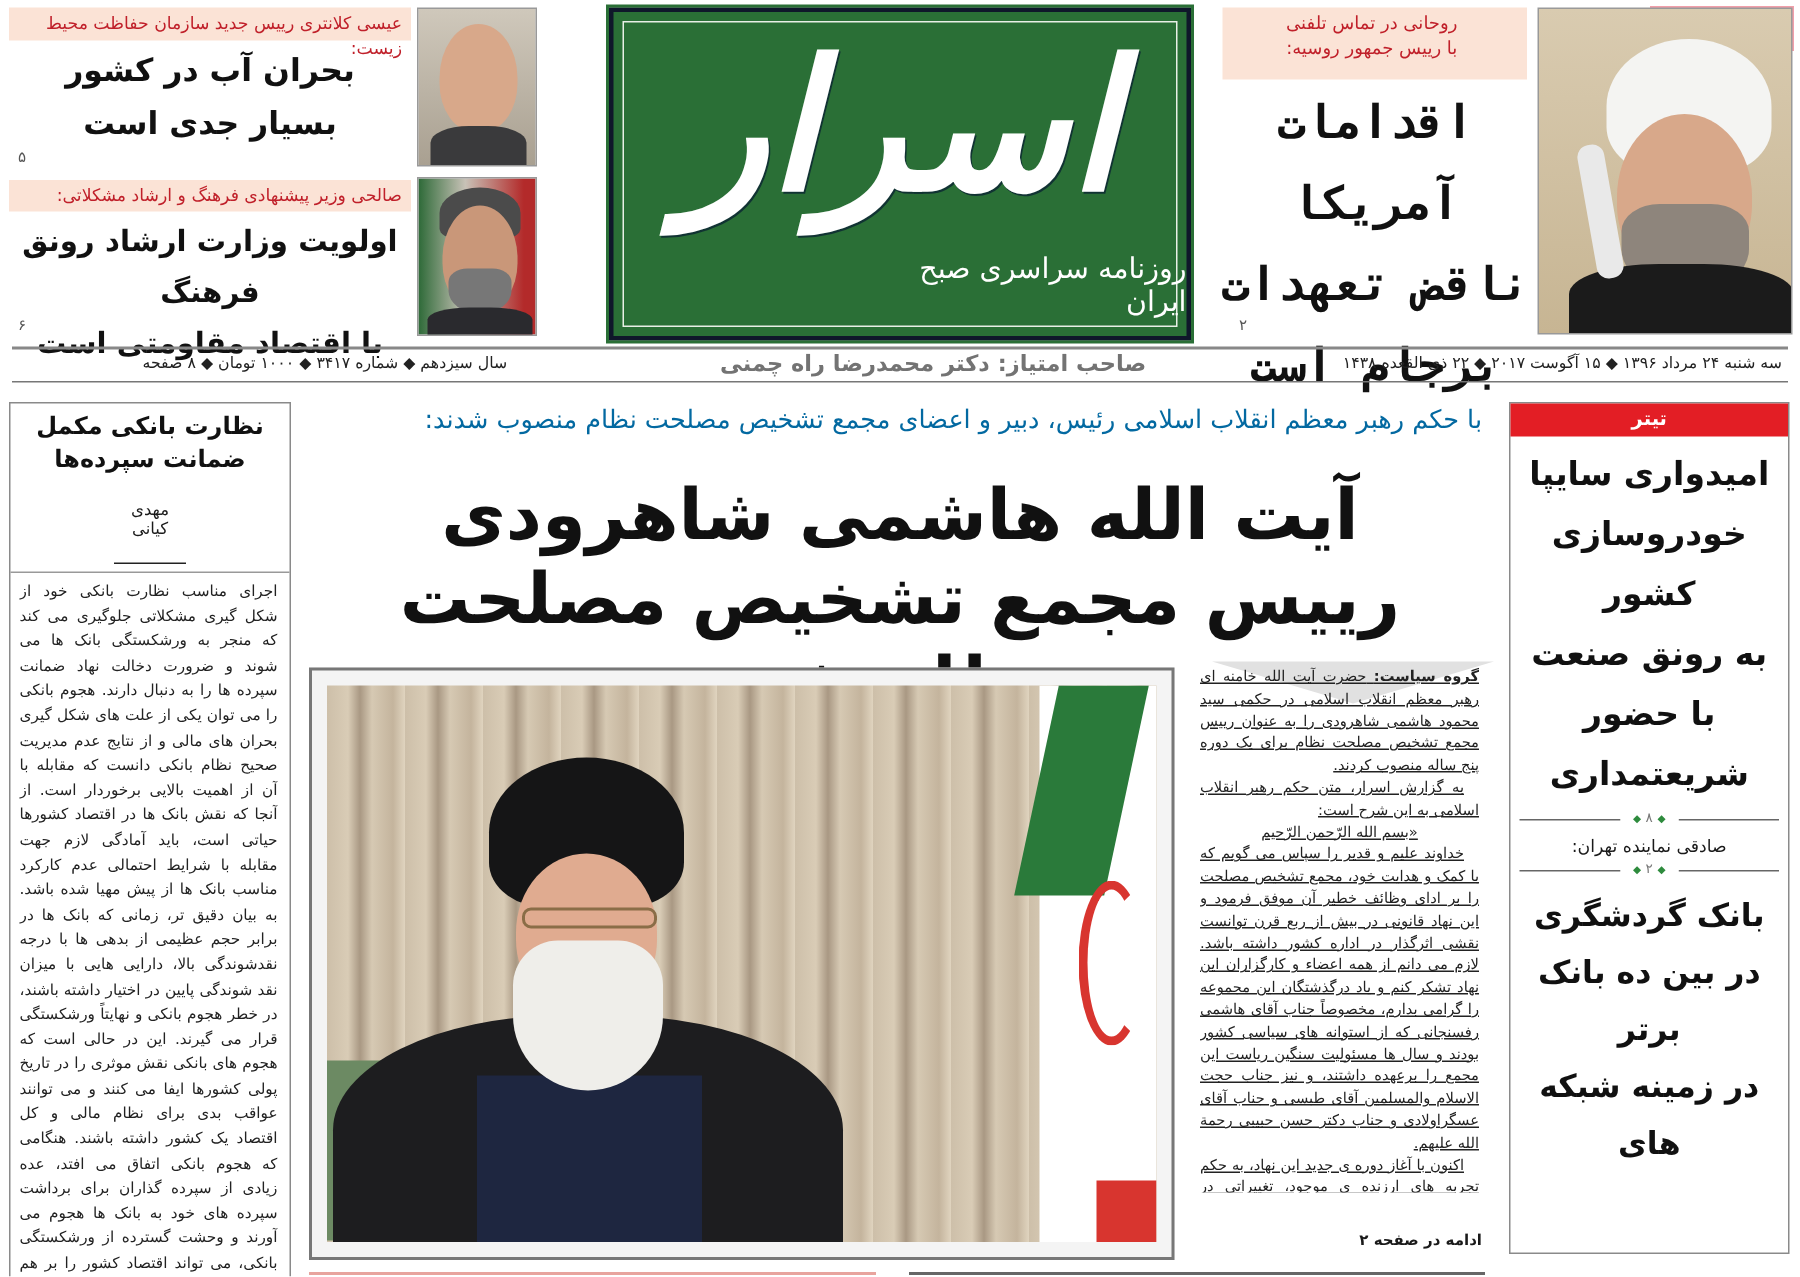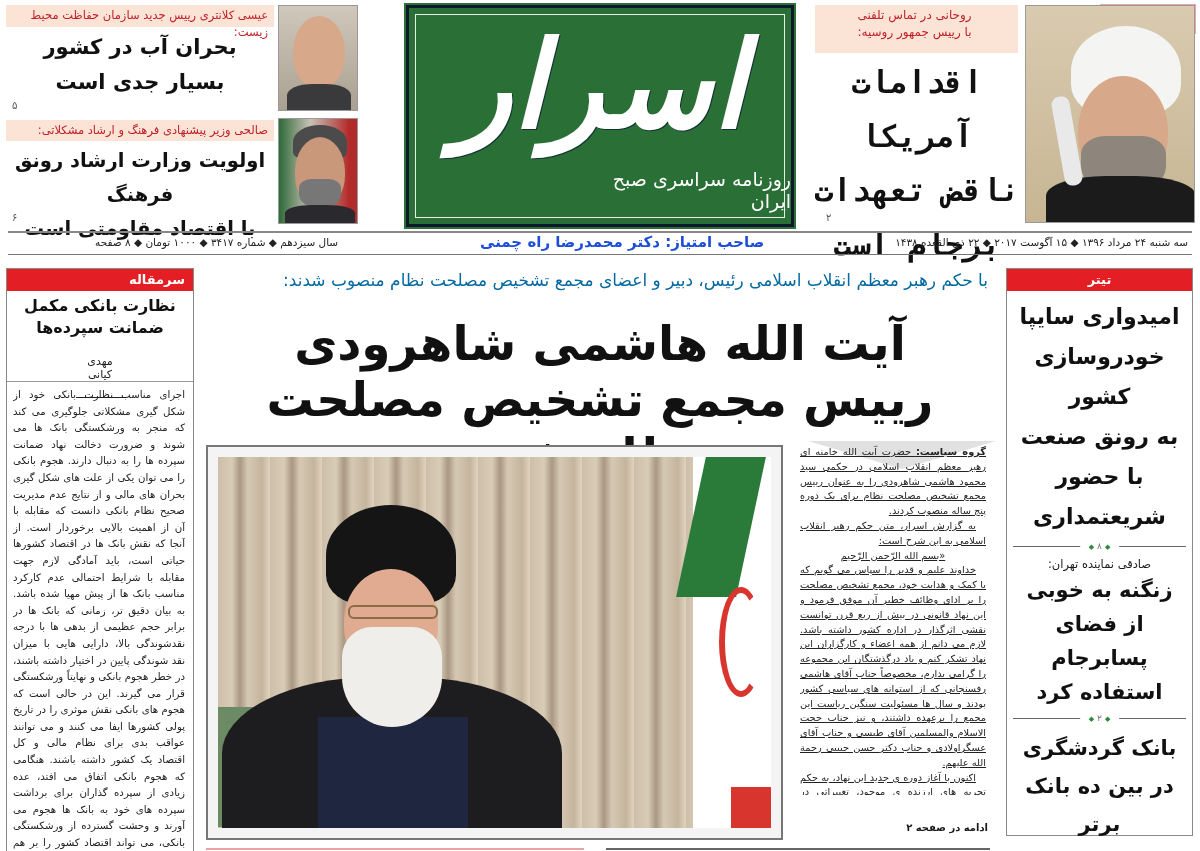--- a/index.html
+++ b/index.html
@@ -20,21 +20,21 @@
 
   
   .masthead { background: #2a6f36; border: 3px solid #0f172a; outline: 2px solid #2a6f36; }
   .masthead-inner { position: absolute; inset: 6px; border: 1.5px solid #e8efe6; }
   .mast-title { position: absolute; left: 0; right: 0; top: 2px; text-align: center; color: #fff; font-family: "DejaVu Serif", serif; font-size: 120px; font-style: italic; font-weight: bold; letter-spacing: 6px; line-height: 150px; text-shadow: 1px 1px 0 #133; }
   .mast-sub { position: absolute; left: 160px; top: 160px; color: #fff; font-size: 19px; }
 
   
   .strip-line { position: absolute; left: 8px; right: 8px; height: 2px; background: #888; }
   .strip-text { font-size: 10.5px; color: #222; white-space: nowrap; }
-  .owner { color: #1d4ed8; font-weight: bold; font-size: 15px; white-space: nowrap; }
+  .owner { color: #737373; font-weight: bold; font-size: 15px; white-space: nowrap; }
 
   
   .box { border: 1px solid #8a8a8a; background: #fff; }
   .box-tag { background: #e31e25; color: #fff; font-weight: bold; font-size: 13px; padding: 0 8px; height: 22px; line-height: 22px; }
   .side-head { font-weight: bold; text-align: center; color: #111; }
   .sep { position: relative; height: 14px; }
   .sep::before { content: ""; position: absolute; left: 6px; right: 6px; top: 7px; height: 1px; background: #666; }
   .sep span { position: absolute; left: 50%; transform: translateX(-50%); top: 0; background: #fff; padding: 0 6px; font-size: 9px; color: #777; line-height: 14px; }
   .sep span::before, .sep span::after { content: "◆"; color: #2e8b3d; font-size: 7px; margin: 0 3px; }
 
@@ -108,21 +108,20 @@
 </div>
 <div class="abs page-num" style="left:12px; top:212px;">۶</div>
 
 <div class="strip-line" style="top:231px;"></div>
 <div class="abs strip-text" style="right:12px; top:236px; direction:rtl;">سه شنبه ۲۴ مرداد ۱۳۹۶ ◆ ۱۵ آگوست ۲۰۱۷ ◆ ۲۲ ذی القعده ۱۴۳۸</div>
 <div class="abs owner" style="left:480px; top:233px;">صاحب امتیاز: دکتر محمدرضا راه چمنی</div>
 <div class="abs strip-text" style="left:95px; top:236px; direction:rtl;">سال سیزدهم ◆ شماره ۳۴۱۷ ◆ ۱۰۰۰ تومان ◆ ۸ صفحه</div>
 <div class="strip-line" style="top:254px; height:1px; background:#777;"></div>
 
 <div class="abs box" style="left:6px; top:268px; width:188px; height:583px; border-bottom:none;">
-  <div class="box-tag" style="margin:0;">سرمقاله</div>
   <div class="side-head" style="font-size:16px; line-height:22px; margin-top:4px;">
     <div>نظارت بانکی مکمل</div>
     <div>ضمانت سپرده‌ها</div>
   </div>
   <div style="text-align:center; font-size:11px; margin:16px auto 0; width:48px; border-bottom:1.5px solid #222; padding-bottom:16px;">مهدی کیانی</div>
   <div class="abs" style="left:0; right:0; top:112px; height:1px; background:#999;"></div>
   <div class="body-text" style="position:absolute; left:6px; right:8px; top:118px; bottom:0; overflow:hidden;">اجرای مناسب نظارت بانکی خود از شکل گیری مشکلاتی جلوگیری می کند که منجر به ورشکستگی بانک ها می شوند و ضرورت دخالت نهاد ضمانت سپرده ها را به دنبال دارند. هجوم بانکی را می توان یکی از علت های شکل گیری بحران های مالی و از نتایج عدم مدیریت صحیح نظام بانکی دانست که مقابله با آن از اهمیت بالایی برخوردار است. از آنجا که نقش بانک ها در اقتصاد کشورها حیاتی است، باید آمادگی لازم جهت مقابله با شرایط احتمالی عدم کارکرد مناسب بانک ها از پیش مهیا شده باشد. به بیان دقیق تر، زمانی که بانک ها در برابر حجم عظیمی از بدهی ها با درجه نقدشوندگی بالا، دارایی هایی با میزان نقد شوندگی پایین در اختیار داشته باشند، در خطر هجوم بانکی و نهایتاً ورشکستگی قرار می گیرند. این در حالی است که هجوم های بانکی نقش موثری را در تاریخ پولی کشورها ایفا می کنند و می توانند عواقب بدی برای نظام مالی و کل اقتصاد یک کشور داشته باشند. هنگامی که هجوم بانکی اتفاق می افتد، عده زیادی از سپرده گذاران برای برداشت سپرده های خود به بانک ها هجوم می آورند و وحشت گسترده از ورشکستگی بانکی، می تواند اقتصاد کشور را بر هم بریزد. از این رو در دهه های اخیر، کشورهای مختلف اقدام به تأسیس نهادهایی کردند تا خطرات ناشی از هجوم بانکی را تا اندازه زیادی کاهش دهند. امروزه این نهادها به اندازه ای اهمیت دارند که از ارکان اصلی ثبات مالی کشورها به شمار می روند. در کشور ما نیز الزامات تشکیل این نهاد در ماده ۹۵ قانون برنامه پنجم توسعه معین و روند شکل گیری آن در پیش گرفته شد. در حقیقت هر چند این نهاد با نام «صندوق ضمانت سپرده ها» در شبکه بانکی ایران تاسیس شده و آغاز</div>
 </div>
 
 <div class="abs main-kicker" style="right:212px; top:270px; direction:rtl;">با حکم رهبر معظم انقلاب اسلامی رئیس، دبیر و اعضای مجمع تشخیص مصلحت نظام منصوب شدند:</div>
@@ -178,25 +177,20 @@
     <div>خودروسازی کشور</div>
     <div>به رونق صنعت</div>
     <div>با حضور</div>
     <div>شریعتمداری</div>
   </div>
   <div class="sep" style="margin-top:2px;">
     <span>۸</span>
   </div>
 
   <div style="text-align:center; font-size:11.5px; margin-top:4px;">صادقی نماینده تهران:</div>
-  <div class="side-head" style="font-size:21px; line-height:34px; margin-top:2px;">
-    <div>زنگنه به خوبی</div>
-    <div>از فضای پسابرجام</div>
-    <div>استفاده کرد</div>
-  </div>
   <div class="sep" style="margin-top:2px;">
     <span>۲</span>
   </div>
 
   <div class="side-head" style="font-size:21px; line-height:38px; margin-top:4px;">
     <div>بانک گردشگری</div>
     <div>در بین ده بانک برتر</div>
     <div>در زمینه شبکه های</div>
 
   </div>

